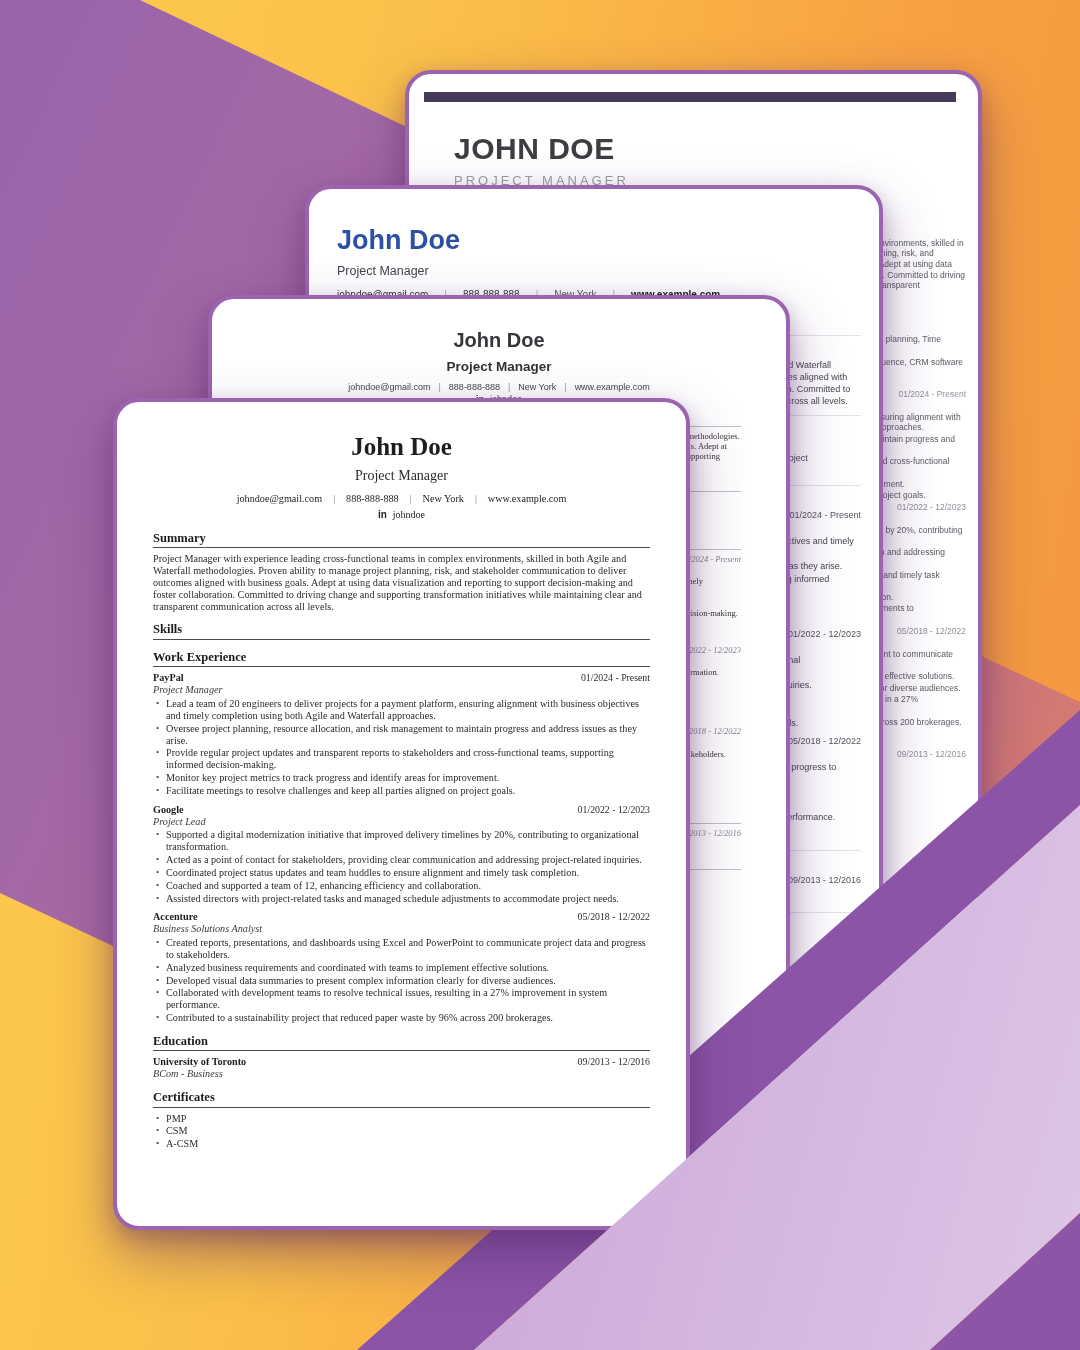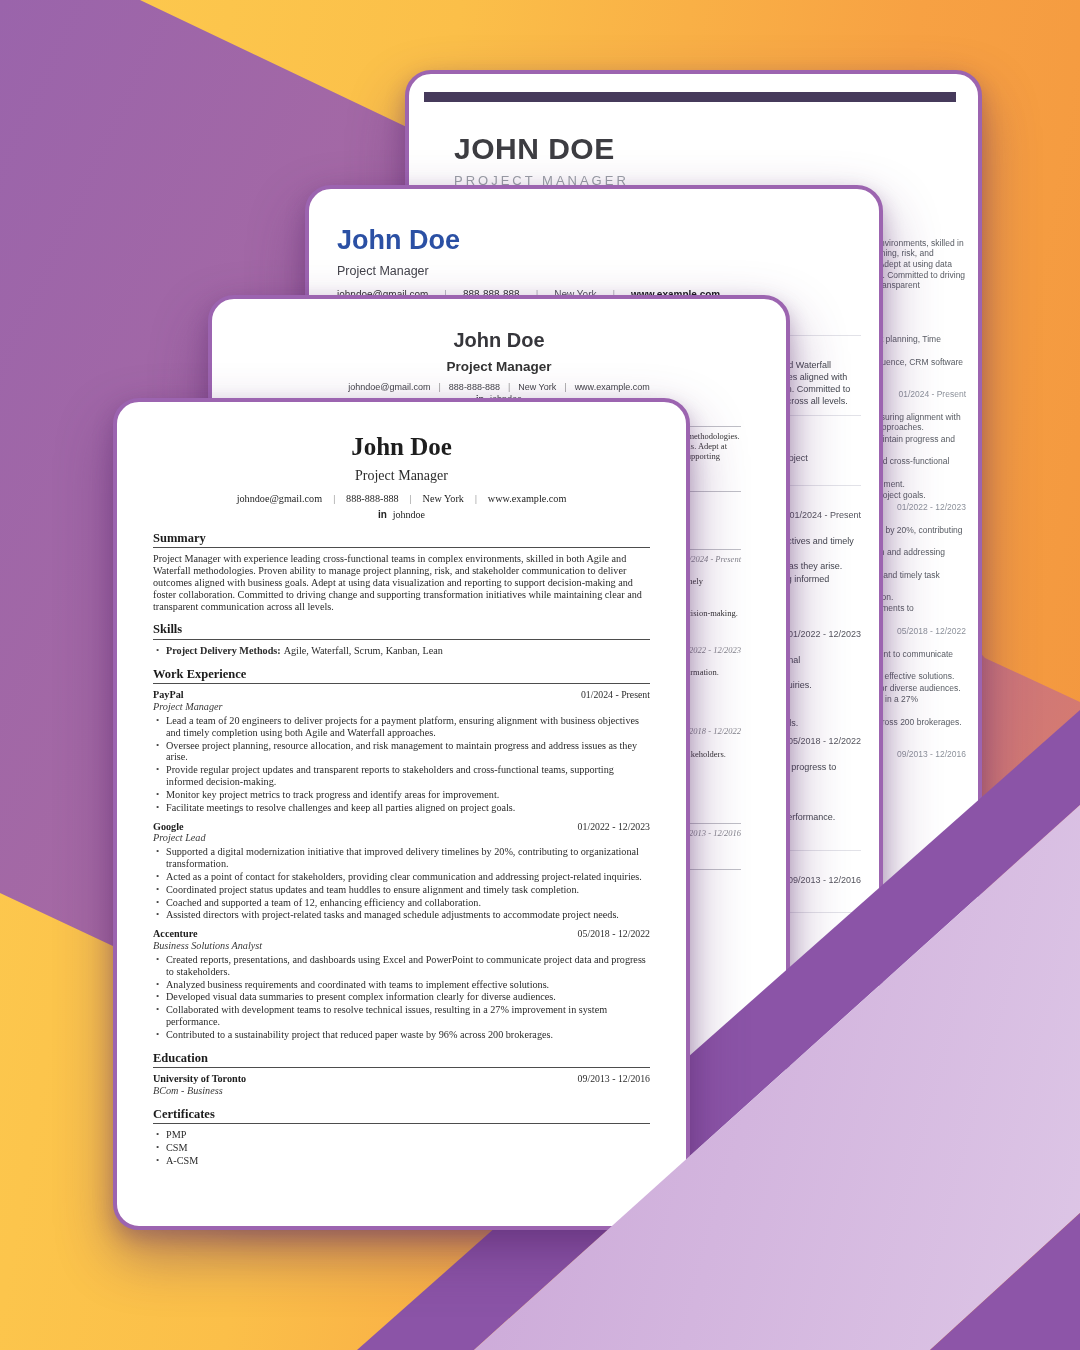--- a/index.html
+++ b/index.html
@@ -449,21 +449,20 @@
       </div>
       <div class="body">
   <section class="sec">
     <h3 class="st">Summary</h3>
     <p class="sum" style="margin:0">Project Manager with experience leading cross-functional teams in complex environments, skilled in both Agile and Waterfall methodologies. Proven ability to manage project planning, risk, and stakeholder communication to deliver outcomes aligned with business goals. Adept at using data visualization and reporting to support decision-making and foster collaboration. Committed to driving change and supporting transformation initiatives while maintaining clear and transparent communication across all levels.</p>
   </section>
   <section class="sec">
     <h3 class="st">Skills</h3>
     <ul class="blts">
 
-        <li><b>Project Delivery Methods:</b><span>Agile, Waterfall, Scrum, Kanban, Lean</span></li>
 
 
       </ul>
   </section>
   <section class="sec">
     <h3 class="st">Work Experience</h3>
     <div>
 
         <div class="job">
           <div class="jrow">

